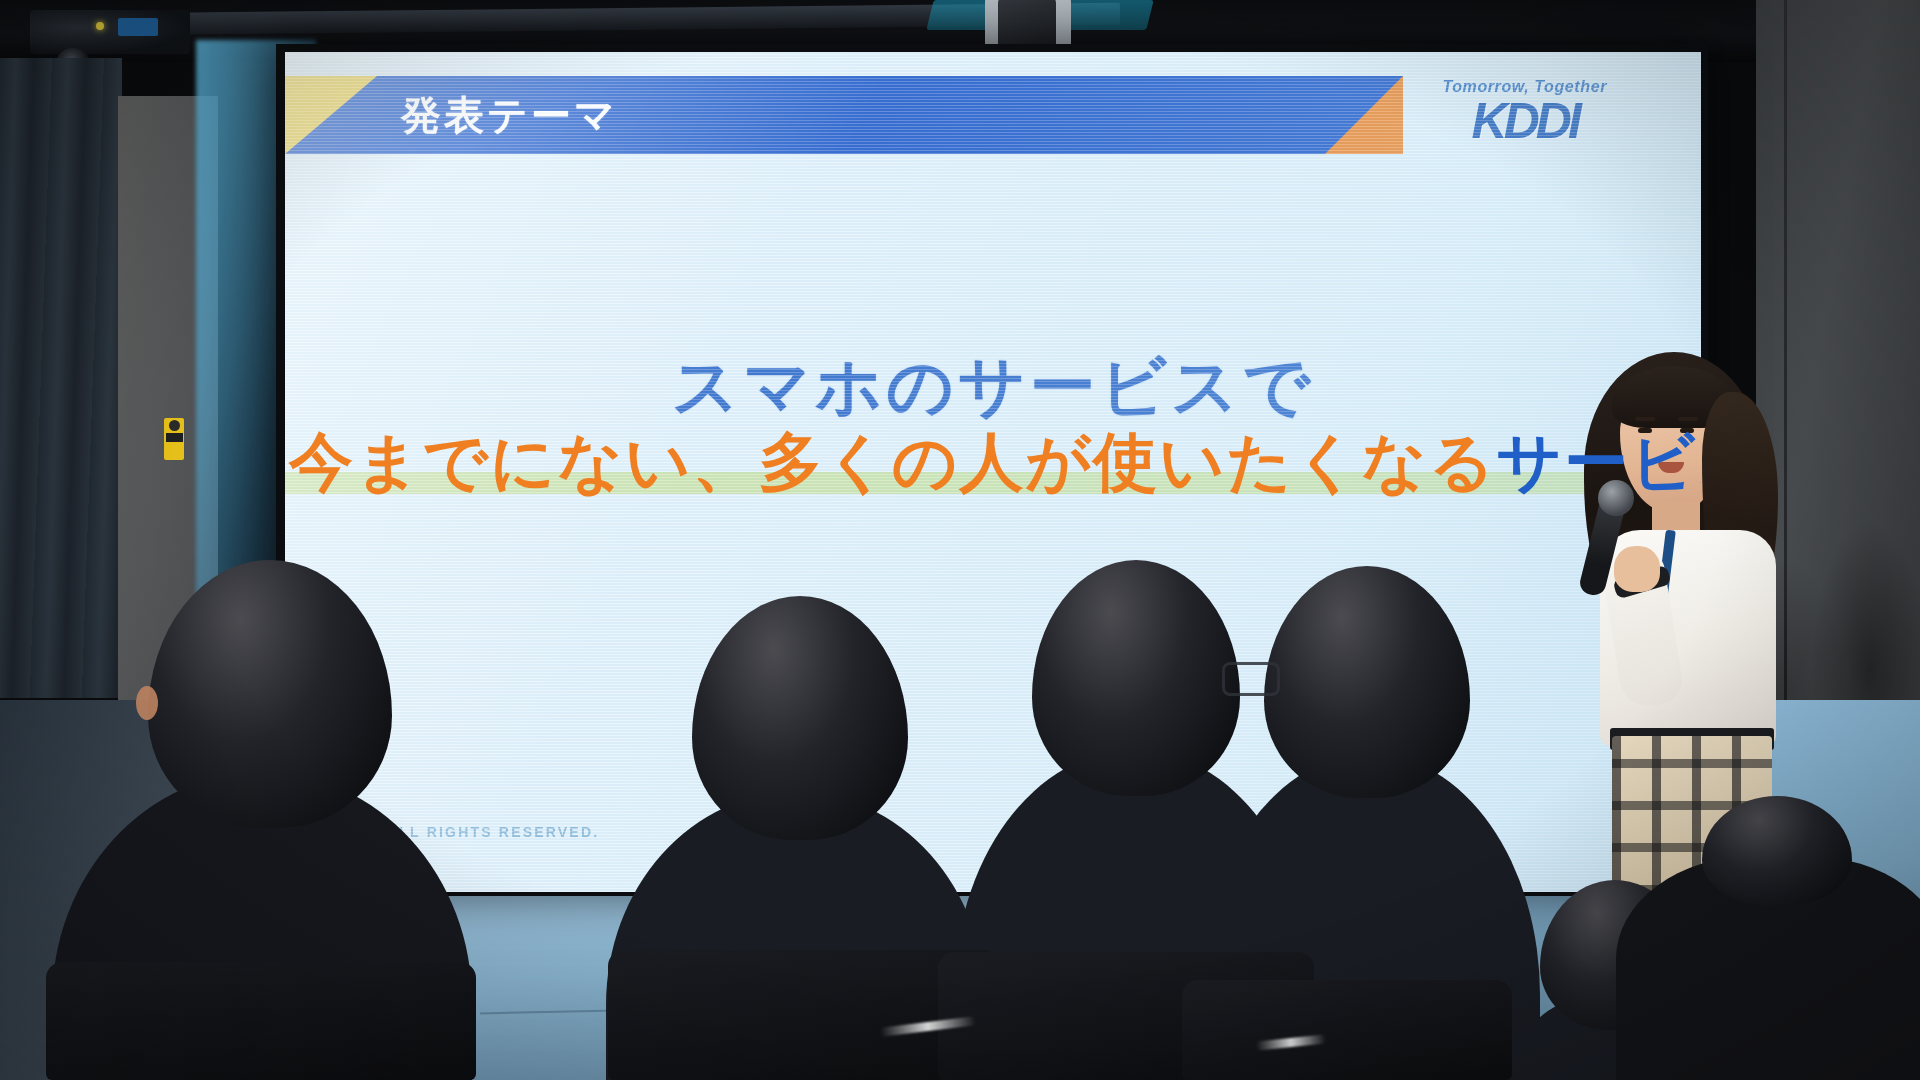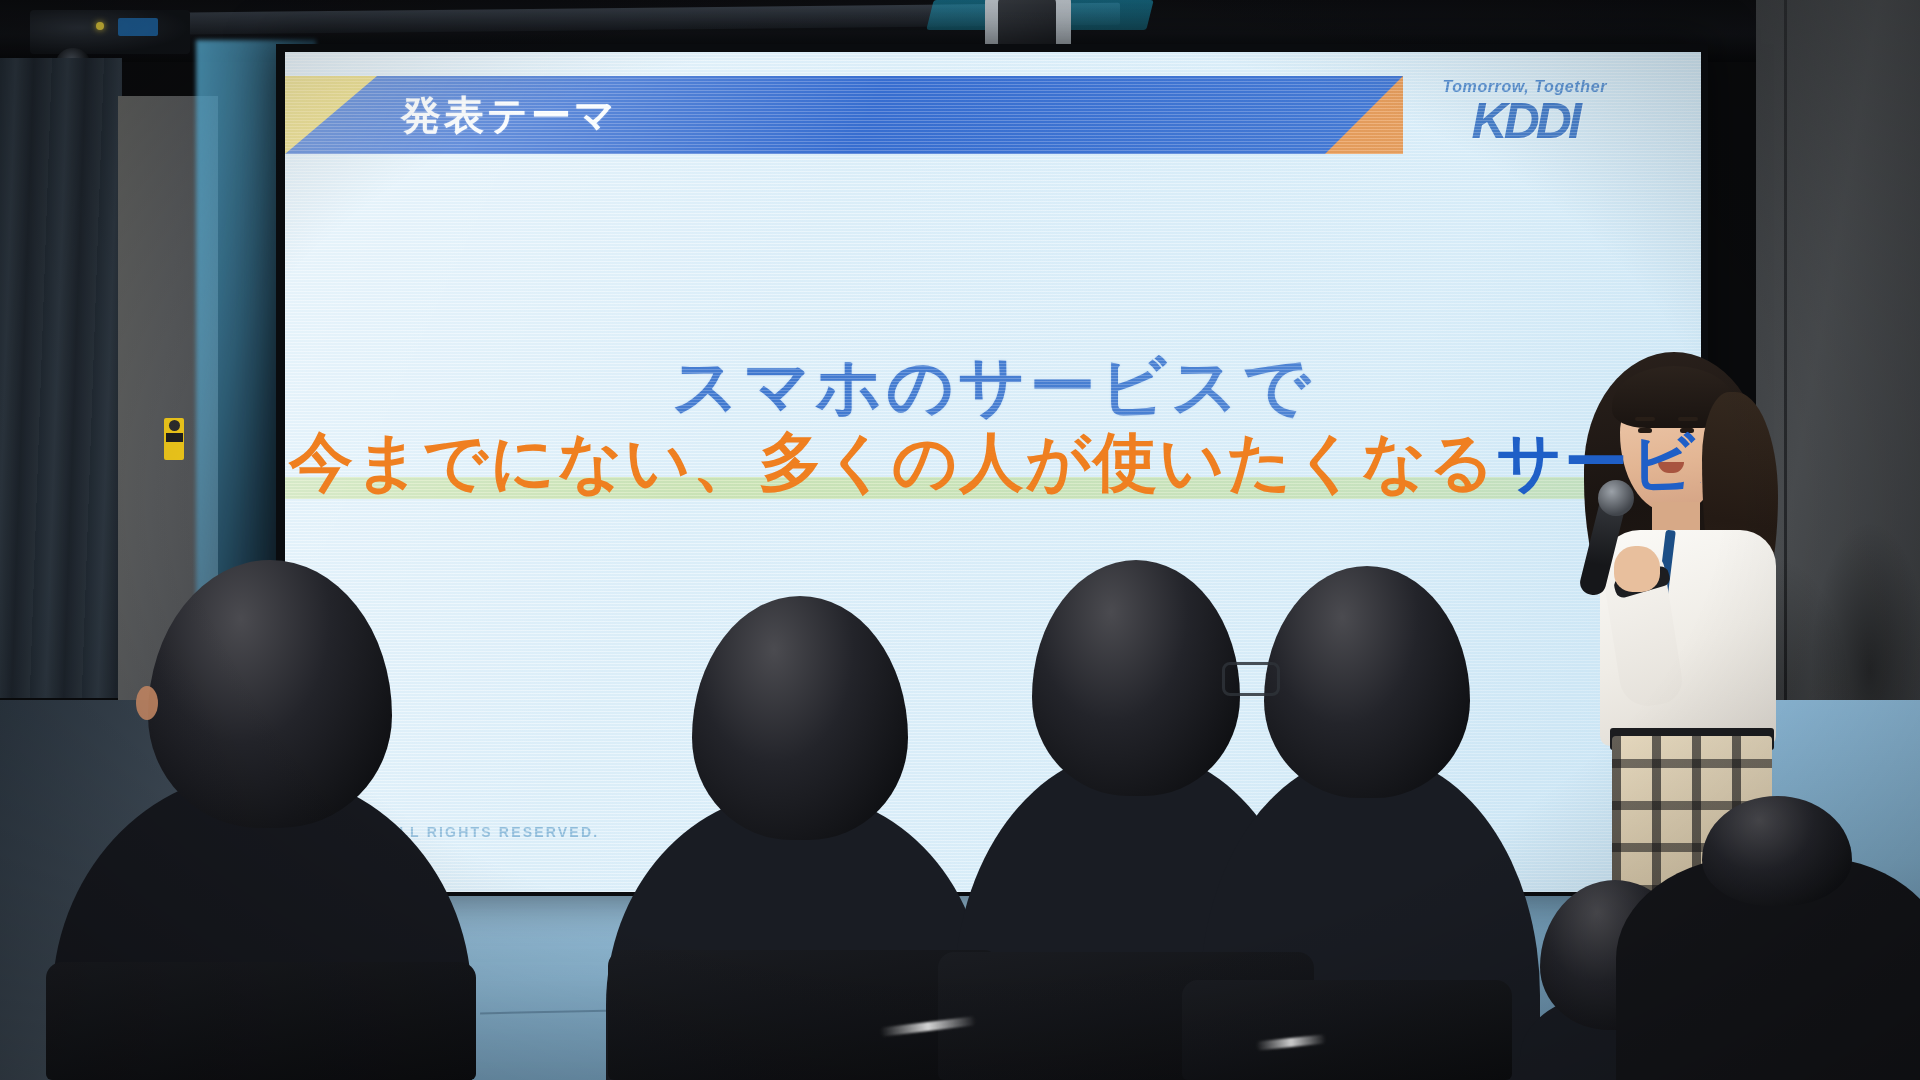--- a/index.html
+++ b/index.html
@@ -99,21 +99,21 @@
   
   .slide-body{ position:absolute; left:0; top:300px; width:100%; text-align:center; }
   .line1{ font-size:66px; font-weight:700; color:#1f5fc7; letter-spacing:4px;
     line-height:1.05; text-shadow:0 0 2px rgba(31,95,199,.25); }
   .line2-wrap{ position:relative; margin-top:8px; display:inline-block;
     padding:0 4px; white-space:nowrap; }
   .green-bar{ position:absolute; left:-8px; right:-8px; bottom:2px; height:22px;
     background:#c9e2a8; z-index:0; }
   .line2{ position:relative; z-index:1; font-size:64px; font-weight:700;
     letter-spacing:2px; line-height:1.05; }
-  .t-orange{ color:#ef7f20;font-family:Liberation Mono, monospace; }
+  .t-orange{ color:#ef7f20; }
   .t-blue{ color:#1f5fc7; }
 
   .slide-footer{ position:absolute; left:102px; bottom:52px; color:#6fa8cf;
     font-size:14px; letter-spacing:2.2px; font-weight:600; opacity:.85; }
 
   
   .person{ position:absolute; }
   .head{ position:absolute; background:#15161a; border-radius:50% 50% 46% 46%/58% 58% 42% 42%; }
   .head.hi{ background:radial-gradient(ellipse at 38% 22%,#4b4b50 0%,#23242a 42%,#0e0f12 85%); }
   .shoulders{ position:absolute; background:#16181e;

